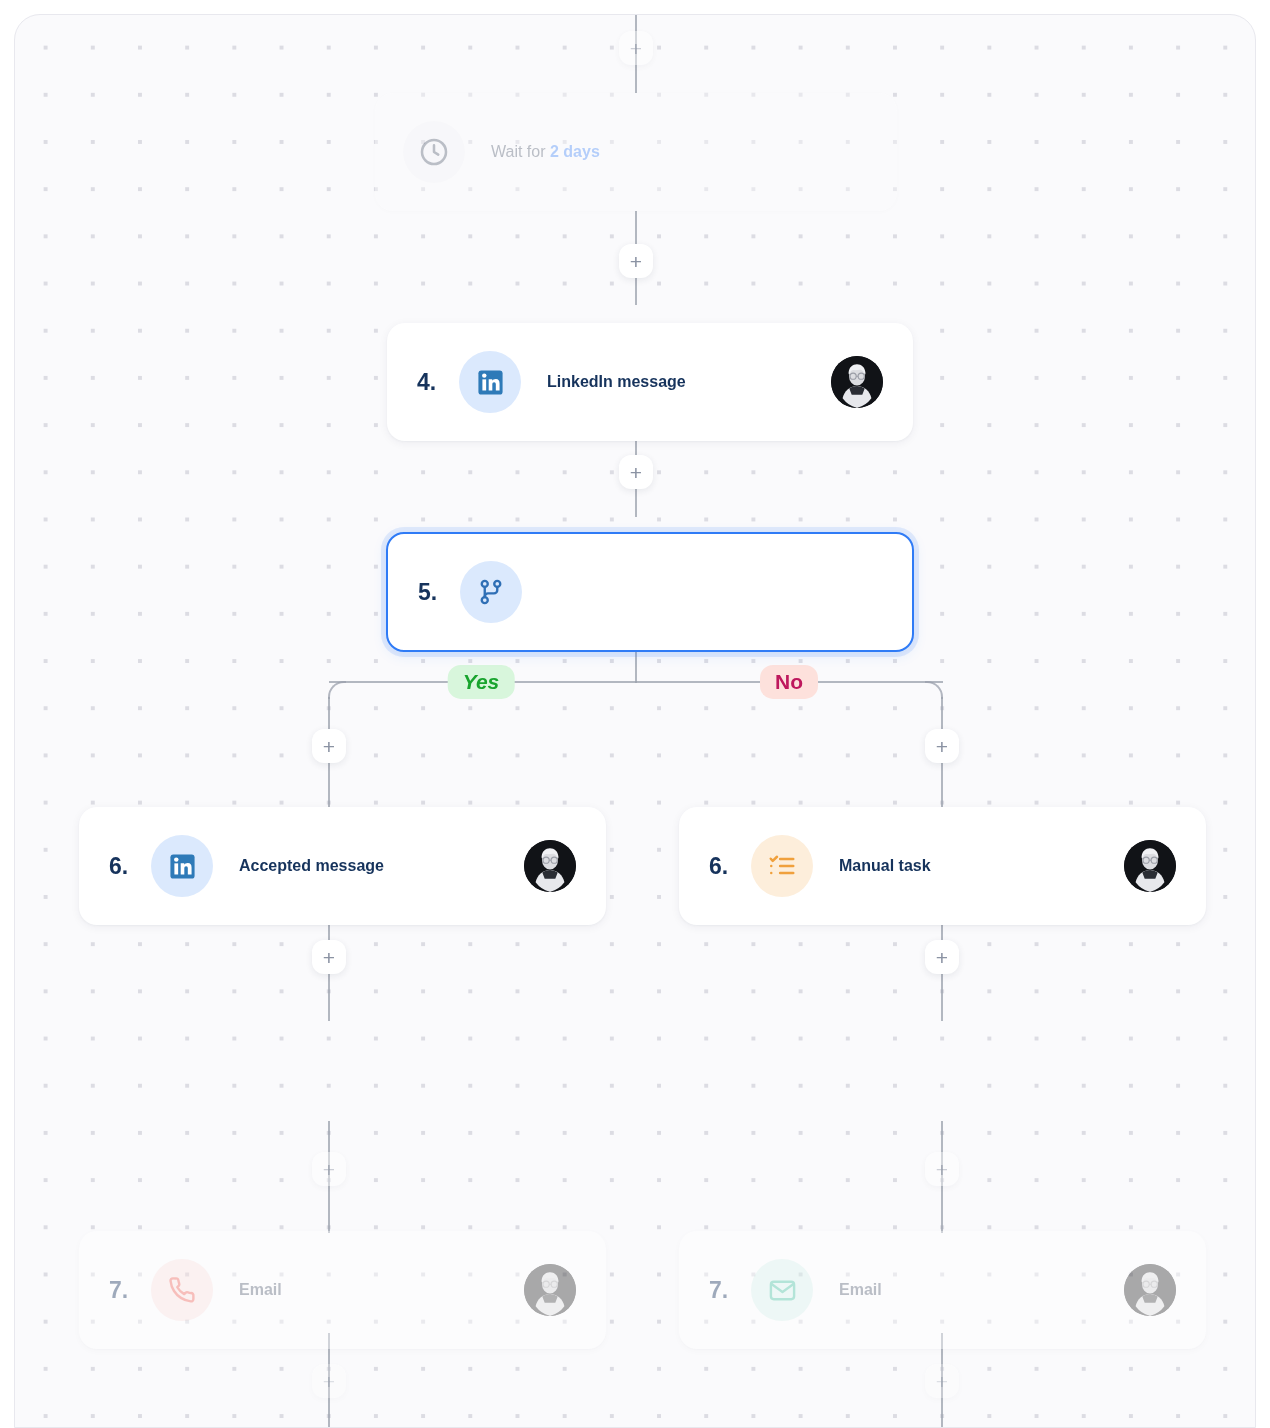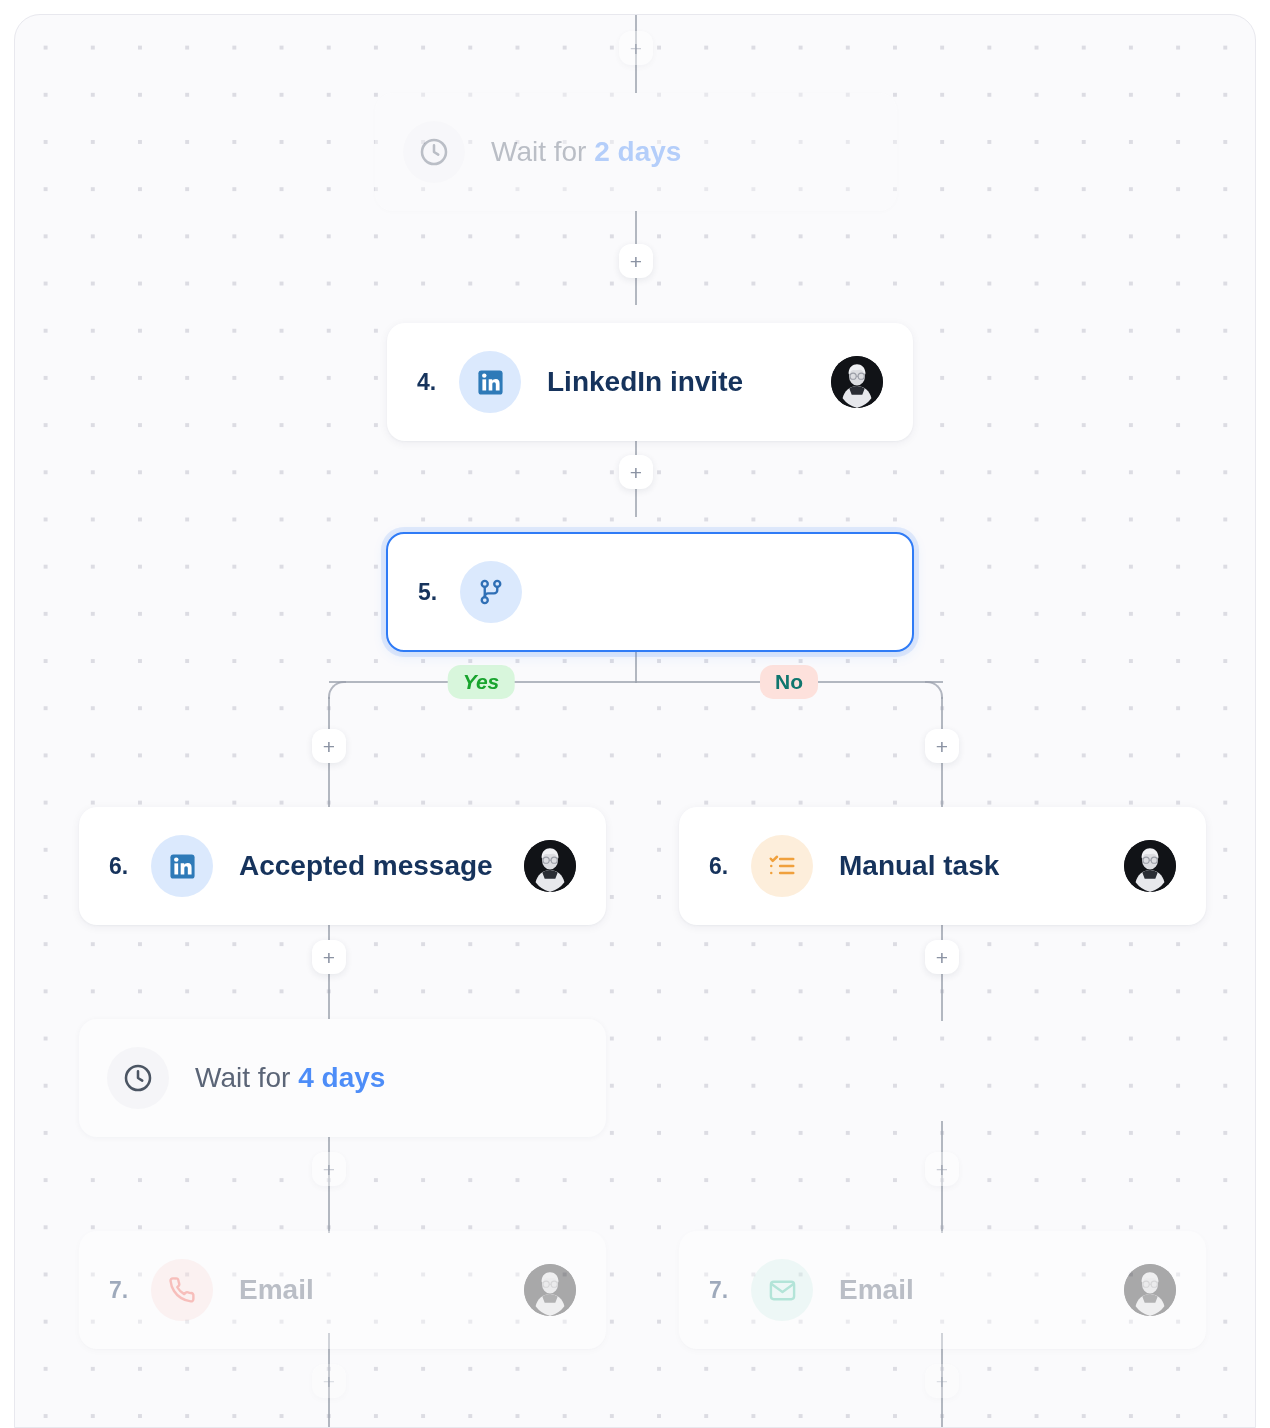--- a/index.html
+++ b/index.html
@@ -110,21 +110,21 @@
     align-items: center;
     justify-content: center;
   }
   .ico.blue   { background: #dbe9fd; }
   .ico.orange { background: #fdeedb; }
   .ico.red    { background: #fde4e1; }
   .ico.mint   { background: #dcf5ee; }
   .ico.plain  { background: #f5f5f8; }
 
   .label {
-    font-size: 28px;
+    font-size: 16px;
     font-weight: 700;
     color: #16335c;
     white-space: nowrap;
   }
   .label.wait {
     font-weight: 400;
     color: #5b6577;
   }
   .label.wait b { color: #4d8df8; font-weight: 700; }
   .label.cond { color: #2f7bf6; font-weight: 700; }
@@ -147,21 +147,21 @@
   .badge {
     position: absolute;
     padding: 5px 15px;
     border-radius: 13px;
     font-size: 21px;
     font-weight: 700;
     line-height: 1.15;
     transform: translate(-50%, -50%);
   }
   .badge.yes { background: #d8f6dc; color: #19a42e; font-style: italic; }
-  .badge.no  { background: #fde1dc; color: #0f766e; }
+  .badge.no  { background: #fde1dc; color: #be185d; }
 
   svg { display: block; }
 </style>
 </head>
 <body>
 
 <div id="canvas">
 
   <div class="vline" style="left:620px; top:-14px; height:92px;"></div>
 
@@ -218,21 +218,21 @@
   <div class="card" style="left:372px; top:308px; width:526px; height:118px; padding:0 30px;">
     <span class="idx">4.</span>
     <span class="ico blue">
       <svg width="29" height="29" viewBox="0 0 24 24">
         <rect x="2" y="2" width="20" height="20" rx="2.4" fill="#2e7ab8"></rect>
         <rect x="5.3" y="9.4" width="3.1" height="9.2" fill="#ffffff"></rect>
         <circle cx="6.85" cy="6.3" r="1.85" fill="#ffffff"></circle>
         <path d="M10.5 9.4h2.95v1.25c.45-.8 1.5-1.5 2.95-1.5 2.2 0 3.1 1.35 3.1 3.75v5.7h-3.1v-5.1c0-1.15-.42-1.75-1.4-1.75-1 0-1.5.65-1.5 1.75v5.1H10.5z" fill="#ffffff"></path>
       </svg>
     </span>
-    <span class="label" style="margin-left:26px;">LinkedIn invite</span>
+    <span class="label" style="margin-left:26px;">LinkedIn message</span>
     <span class="spacer"></span>
     <span class="avatar">
       <svg width="52" height="52" viewBox="0 0 52 52">
         <circle cx="26" cy="26" r="26" fill="#111317"></circle>
         <g fill="#d9dade">
           <path d="M26 30c-7.2 0-13 5.2-14.4 12.3A26 26 0 0 0 26 52a26 26 0 0 0 14.4-9.7C39 35.2 33.2 30 26 30z" fill="#e7e8ec"></path>
           <path d="M26 30c-3 0-5.6 1-7.7 2.6l2.4 6.1h10.6l2.4-6.1A12.6 12.6 0 0 0 26 30z" fill="#2a2d34"></path>
           <ellipse cx="26" cy="20" rx="8" ry="9.4" fill="#dcdde1"></ellipse>
           <path d="M17.6 16.6c.4-5.4 4-8.4 8.4-8.4s8 3 8.4 8.4c.2 2-.4 2.6-1 1.2-.7-1.6-1.4-3.3-3-3.9-2.2-.8-4.8.6-7.6.2-2-.3-3 .9-3.8 3.3-.6 1.8-1.5 1.2-1.4-.8z" fill="#f0f1f4"></path>
         </g>
@@ -309,32 +309,20 @@
         <path d="M17.6 16.6c.4-5.4 4-8.4 8.4-8.4s8 3 8.4 8.4c.2 2-.4 2.6-1 1.2-.7-1.6-1.4-3.3-3-3.9-2.2-.8-4.8.6-7.6.2-2-.3-3 .9-3.8 3.3-.6 1.8-1.5 1.2-1.4-.8z" fill="#f0f1f4"></path>
         <g fill="none" stroke="#9a9da6" stroke-width="1.1">
           <circle cx="22.1" cy="20.2" r="3.1"></circle>
             <circle cx="30.2" cy="20.2" r="3.1"></circle>
           <path d="M25.2 20.2h2"></path>
         </g>
       </svg>
     </span>
   </div>
 
-  <div class="card wait" style="left:64px; top:1004px; width:527px; height:118px; padding:0 28px;">
-    <span class="ico plain">
-      <svg width="32" height="32" viewBox="0 0 24 24" fill="none" stroke="#4b5563" stroke-width="1.9" stroke-linecap="round" stroke-linejoin="round">
-        <circle cx="12" cy="12" r="9"></circle>
-          <path d="M12 7v5l3.2 2"></path>
-      </svg>
-    </span>
-    <span class="label wait" style="margin-left:26px;">
-      <span>Wait for</span>
-      <b>4 days</b>
-    </span>
-  </div>
 
 
   <div class="card faded" style="left:64px; top:1216px; width:527px; height:118px; padding:0 30px;">
     <span class="idx">7.</span>
     <span class="ico red">
       <svg width="29" height="29" viewBox="0 0 24 24" fill="none" stroke="#f4675c" stroke-width="2" stroke-linecap="round" stroke-linejoin="round">
         <path d="M21 16.4v2.7a1.9 1.9 0 0 1-2.1 1.9 18.8 18.8 0 0 1-8.2-2.9 18.5 18.5 0 0 1-5.7-5.7A18.8 18.8 0 0 1 2.1 4.1 1.9 1.9 0 0 1 4 2h2.7a1.9 1.9 0 0 1 1.9 1.6c.12.9.34 1.8.66 2.6a1.9 1.9 0 0 1-.43 2L7.7 9.3a15 15 0 0 0 5.7 5.7l1.1-1.1a1.9 1.9 0 0 1 2-.43c.84.32 1.7.54 2.6.66A1.9 1.9 0 0 1 21 16.4z"></path>
       </svg>
     </span>
     <span class="label muted" style="margin-left:26px;">Email</span>

